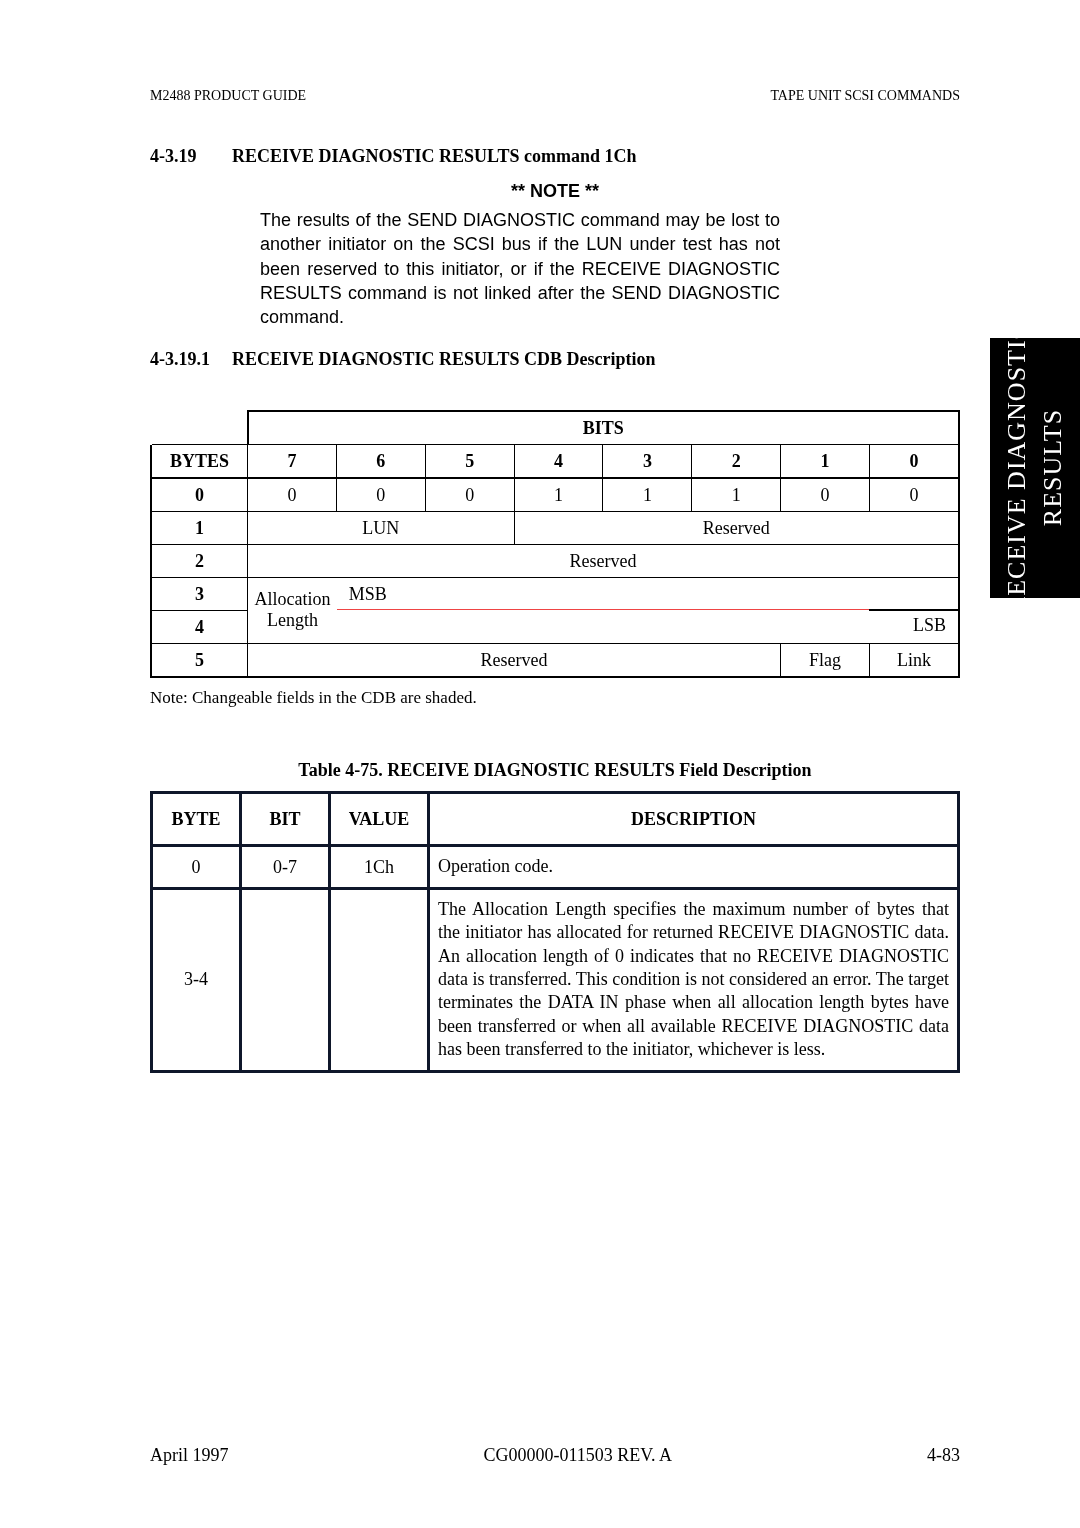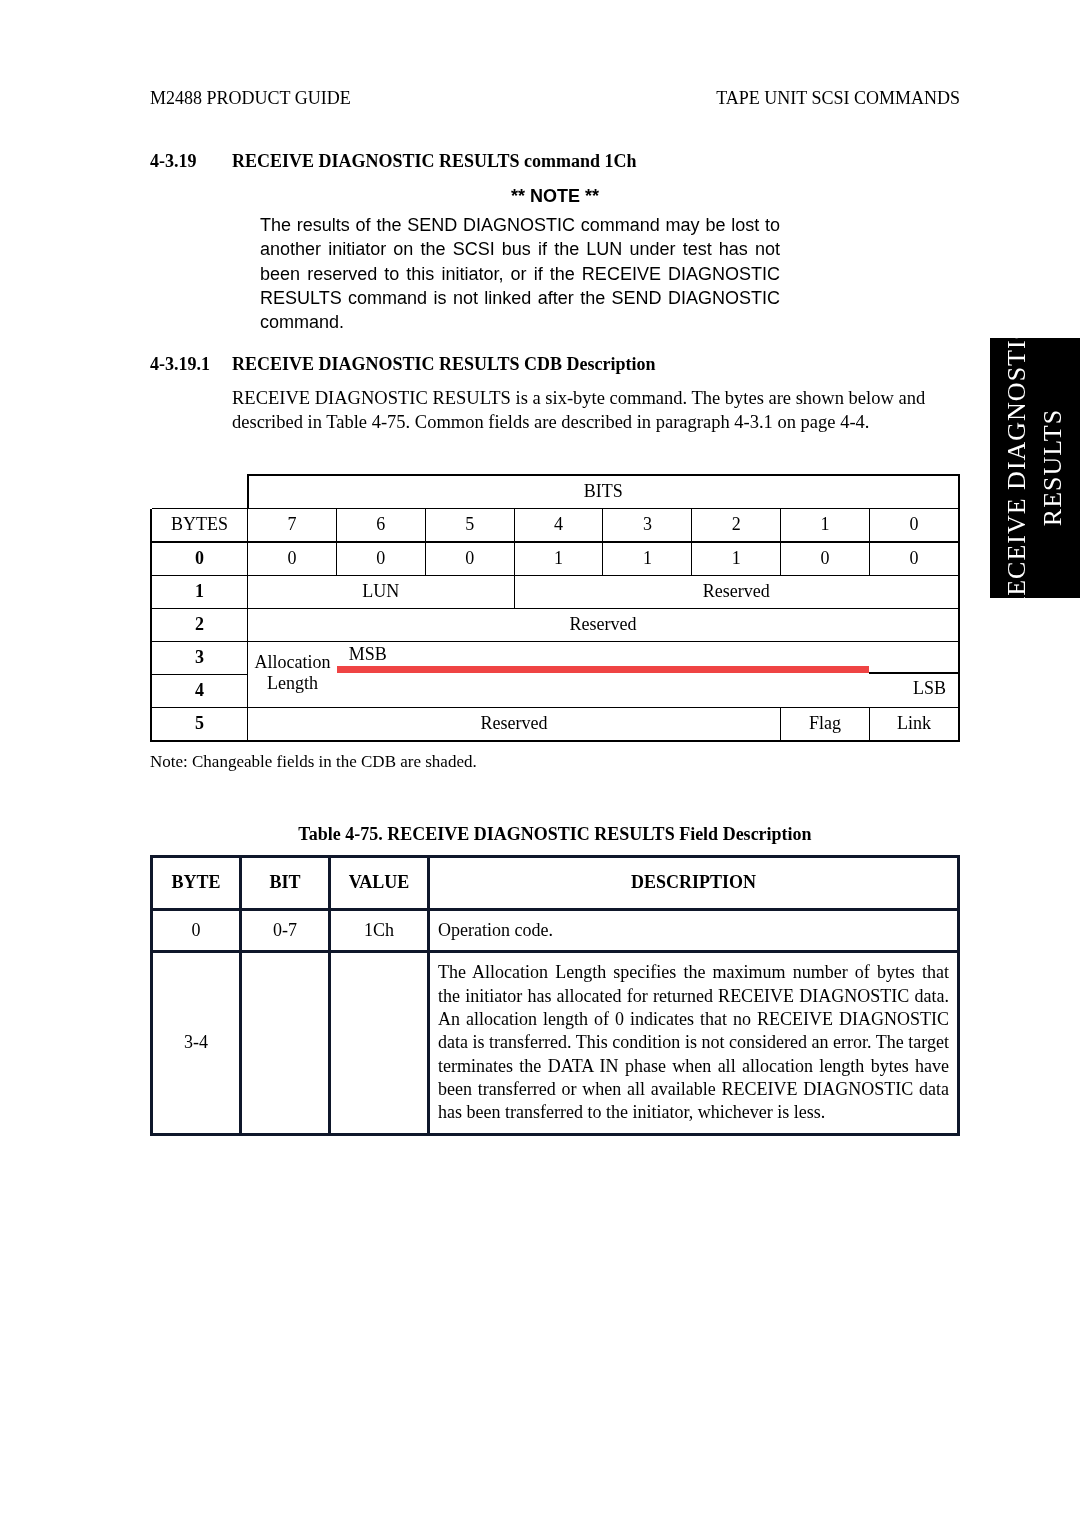--- a/index.html
+++ b/index.html
@@ -17,21 +17,21 @@
   .page {
     position: relative;
     width: 1080px;
     height: 1528px;
     box-sizing: border-box;
     padding: 88px 120px 60px 150px;
   }
   .header-row {
     display: flex;
     justify-content: space-between;
-    font-size: 18px;
+    font-size: 14px;
     margin-bottom: 42px;
   }
   .sec-row {
     display: flex;
     margin-bottom: 12px;
   }
   .sec-num {
     width: 82px;
     font-weight: bold;
     font-size: 18px;
@@ -72,21 +72,21 @@
     width: 100%;
     font-size: 18px;
   }
   table.cdb td, table.cdb th {
     border: 1px solid #000;
     text-align: center;
     vertical-align: middle;
     height: 30px;
     font-weight: normal;
   }
-  table.cdb th { font-weight: normal; }
+  table.cdb th { font-weight: bold; }
   table.cdb td.bytes-col { font-weight: bold; width: 84px; }
   table.cdb td.bitcol { width: 78px; }
   
   table.cdb { border: 2px solid #000; }
   table.cdb td.heavy-bottom, table.cdb th.heavy-bottom { border-bottom: 2px solid #000; }
   .table-note {
     font-size: 17px;
     margin-top: 10px;
   }
   .table-caption {
@@ -165,21 +165,20 @@
     <div class="sec-title">RECEIVE DIAGNOSTIC RESULTS command 1Ch</div>
   </div>
 
   <div class="note-head">** NOTE **</div>
   <div class="note-body">The results of the SEND DIAGNOSTIC command may be lost to another initiator on the SCSI bus if the LUN under test has not been reserved to this initiator, or if the RECEIVE DIAGNOSTIC RESULTS command is not linked after the SEND DIAGNOSTIC command.</div>
 
   <div class="sec-row sub">
     <div class="sec-num">4-3.19.1</div>
     <div class="sec-title">RECEIVE DIAGNOSTIC RESULTS CDB Description</div>
   </div>
-  <div class="body-indent">RECEIVE DIAGNOSTIC RESULTS is a six-byte command. The bytes are shown below and described in Table 4-75. Common fields are described in paragraph 4-3.1 on page 4-4.</div>
 
   <div class="cdb-wrap">
     <table class="cdb">
       <tbody>
           <tr>
         <td class="bytes-col" style="border-top:2px solid transparent;border-left:2px solid transparent;border-right:2px solid #000;border-bottom:1px solid #000;background:#fff;"></td>
         <th colspan="8">BITS</th>
       </tr>
       <tr>
         <th class="bytes-col heavy-bottom" style="border-left:2px solid #000;">BYTES</th>
@@ -209,21 +208,21 @@
         <td colspan="5">Reserved</td>
       </tr>
       <tr>
         <td class="bytes-col">2</td>
         <td colspan="8">Reserved</td>
       </tr>
       <tr>
         <td class="bytes-col">3</td>
         <td colspan="8" rowspan="2" style="padding:0;border:1px solid #000;">
           <div style="display:grid;grid-template-columns:1fr 6fr 1fr;grid-template-rows:30px 30px;height:62px;">
-            <div style="border-bottom:7px solid #ef4444;display:flex;align-items:center;padding-left:12px;">MSB</div>
+            <div style="border-bottom:1px solid #ef4444;display:flex;align-items:center;padding-left:12px;">MSB</div>
             <div style="grid-row:1 / span 2;display:flex;align-items:center;justify-content:center;">Allocation Length</div>
             <div style="border-bottom:1px solid #000;"></div>
             <div></div>
             <div style="display:flex;align-items:center;justify-content:flex-end;padding-right:12px;border-top:1px solid #000;text-align:center;">LSB</div>
           </div>
         </td>
       </tr>
       <tr>
         <td class="bytes-col">4</td>
       </tr>
@@ -255,20 +254,25 @@
     </tr>
     <tr>
       <td class="c">3-4</td>
       <td class="c"></td>
       <td class="c"></td>
       <td class="desc" style="text-align:justify;">The Allocation Length specifies the maximum number of bytes that the initiator has allocated for returned RECEIVE DIAGNOSTIC data. An allocation length of 0 indicates that no RECEIVE DIAGNOSTIC data is transferred. This condition is not considered an error. The target terminates the DATA IN phase when all allocation length bytes have been transferred or when all available RECEIVE DIAGNOSTIC data has been transferred to the initiator, whichever is less.</td>
     </tr>
   </tbody>
     </table>
 
+  <div class="footer-row">
+    <span>April 1997</span>
+    <span>CG00000-011503 REV. A</span>
+    <span>4-83</span>
+  </div>
 
 </div>
 
 <div class="side-tab">
   <div class="txt">
     <span>RECEIVE DIAGNOSTIC</span><br>
     <span>RESULTS</span>
   </div>
 </div>
 

